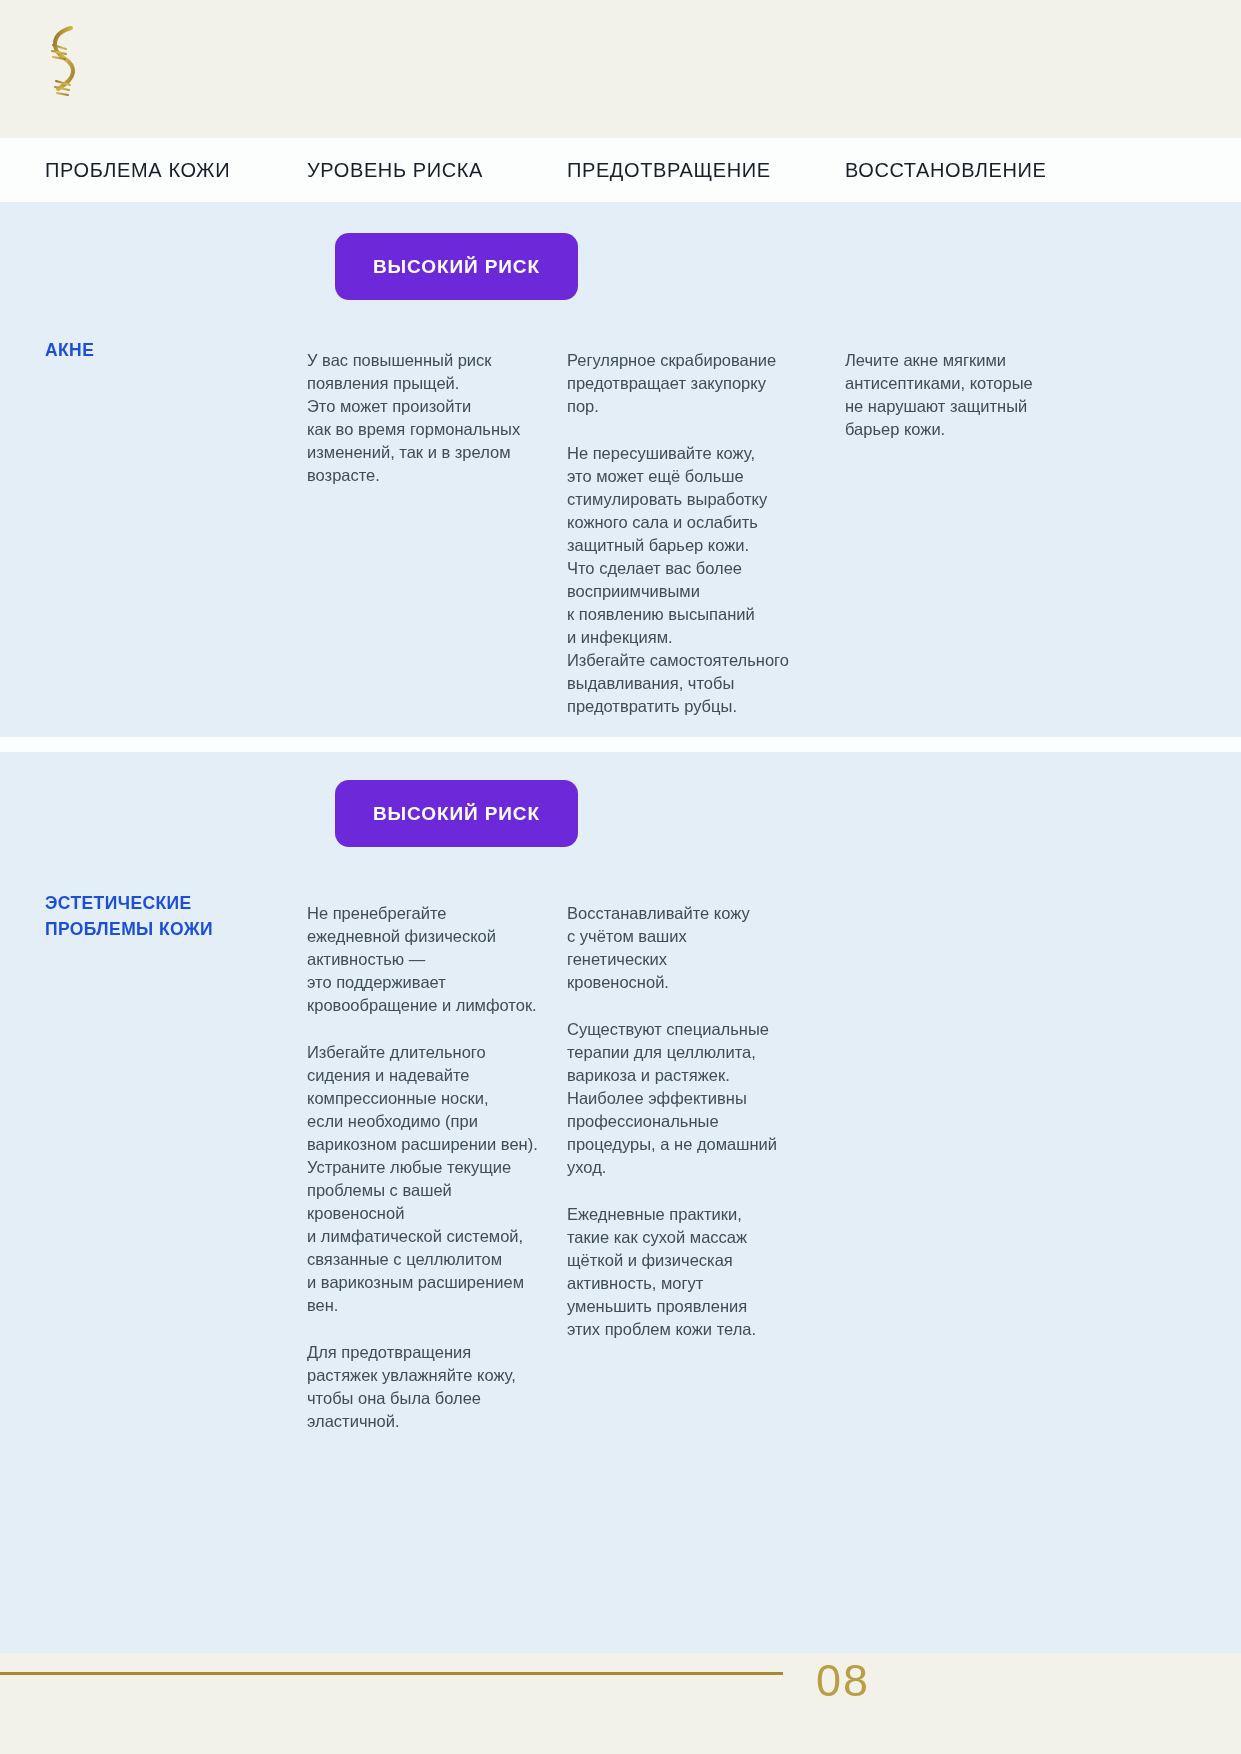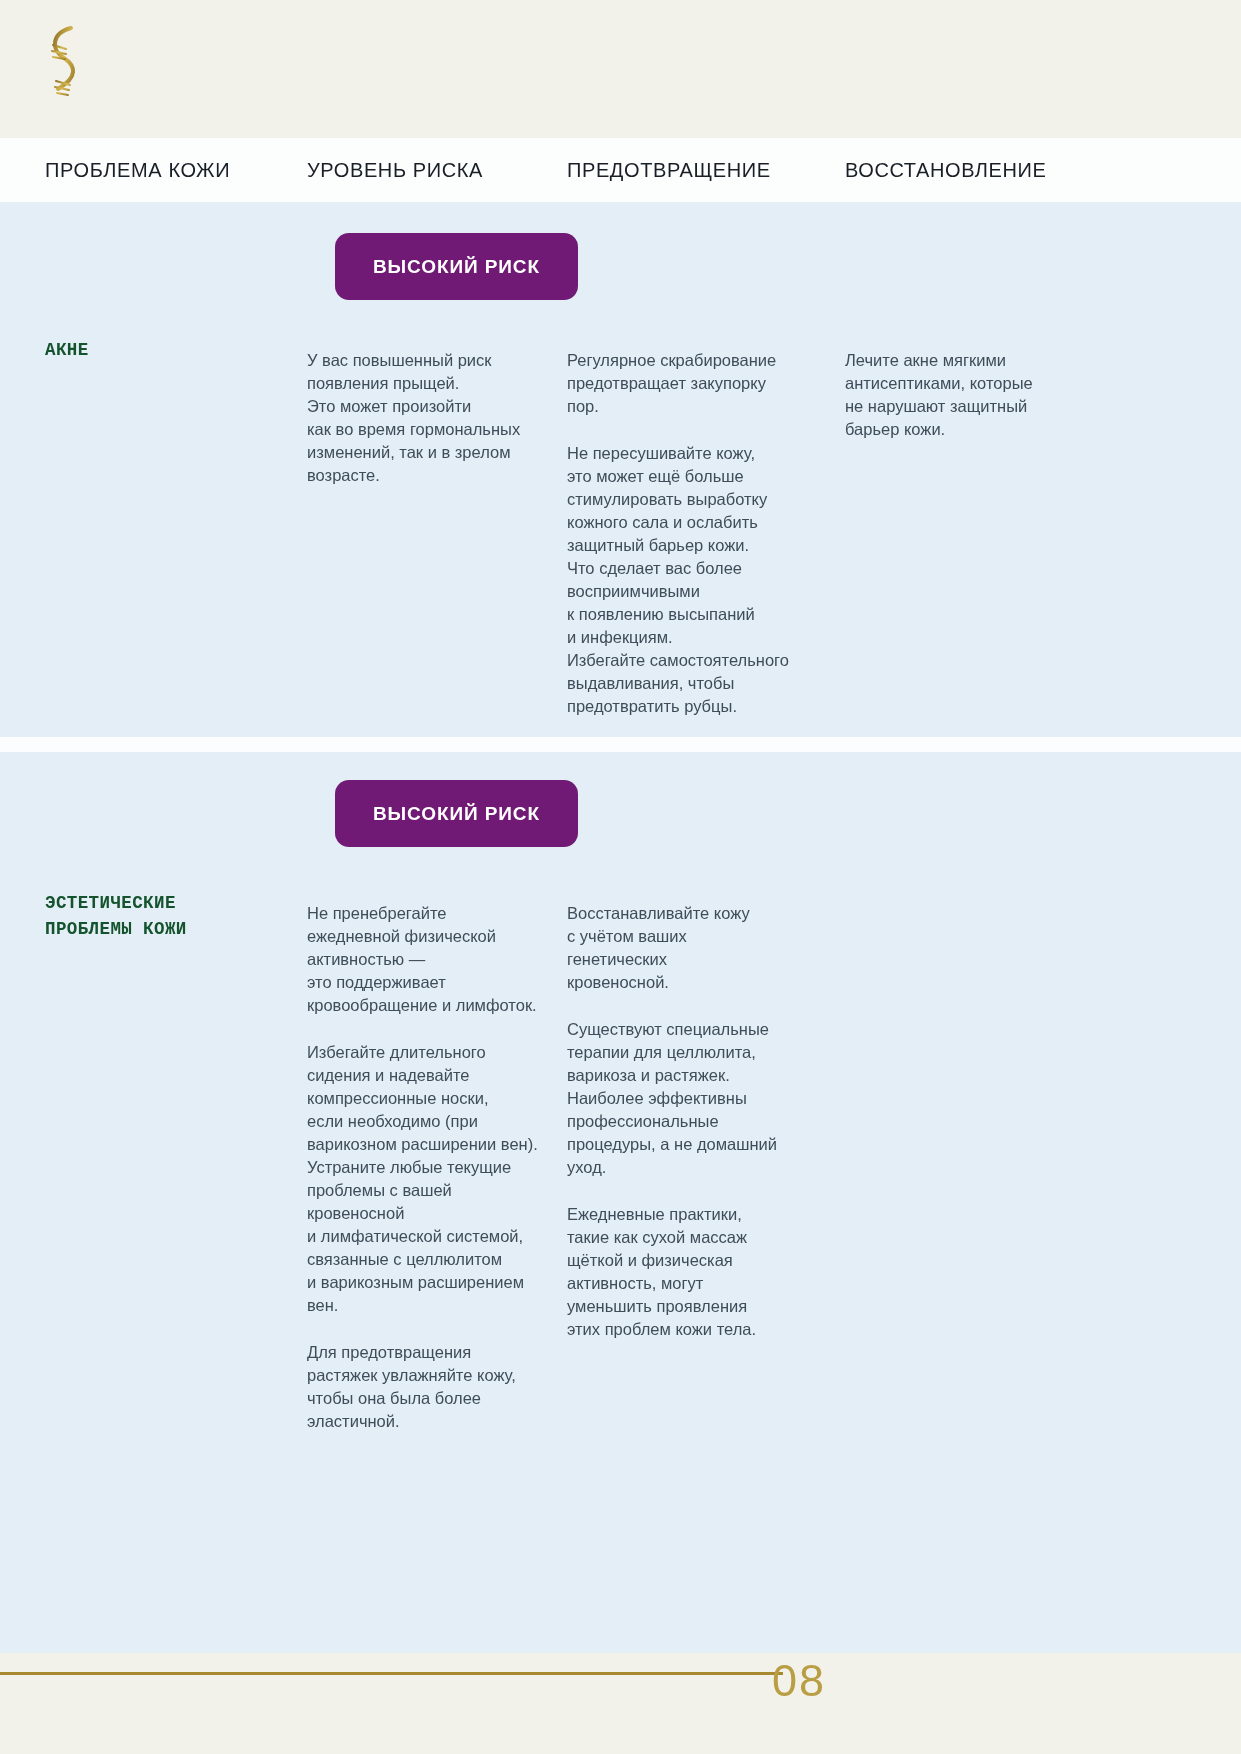--- a/index.html
+++ b/index.html
@@ -29,51 +29,51 @@
   
   .section { background:#e3eef6; }
   .section-1 { height:535px; }
   .section-gap { height:15px; background:#fbfdfe; }
   .section-2 { height:901px; }
 
   .badge-row { padding-left:335px; }
   .section-1 .badge-row { padding-top:31px; }
   .section-2 .badge-row { padding-top:28px; }
   .risk-badge {
-    width:243px; height:67px; background:#701a75; border-radius:14px;
+    width:243px; height:67px; background:#6d28d9; border-radius:14px;
     color:#ffffff; font-weight:bold; font-size:19px; letter-spacing:0.9px;
     display:flex; align-items:center; justify-content:center;
     white-space:nowrap;
   }
 
   .content-row {
     display:grid; grid-template-columns:262px 260px 278px 1fr;
     padding:0 40px 0 45px; align-items:start;
   }
   .section-1 .content-row { margin-top:37px; }
   .section-2 .content-row { margin-top:43px; }
 
   .problem-name {
     font-weight:bold; font-size:17.5px; line-height:26px;
-    color:#14532d; letter-spacing:0.4px; white-space:pre-line;font-family:Liberation Mono, monospace;
+    color:#1d4ed8; letter-spacing:0.4px; white-space:pre-line;
   }
   .para {
     font-size:16.5px; line-height:23px; color:#3f4d59;
     white-space:pre-line; margin:12px 0 24px 0;
   }
   .cell .para:last-child { margin-bottom:0; }
 
   
   .footer { height:101px; position:relative; }
   .footer-line {
     position:absolute; left:0; top:19px; width:783px; height:3px;
     background:#a7892f;
   }
   .page-number {
-    position:absolute; left:772px; top:2px;
+    position:absolute; left:816px; top:2px;
     font-size:45px; font-weight:300; letter-spacing:2px;
     color:#b99e44;
   }
 </style>
 </head>
 <body>
 
 <div class="top-area">
   <svg class="logo" viewBox="0 0 42 76" xmlns="http://www.w3.org/2000/svg">
     <defs>

